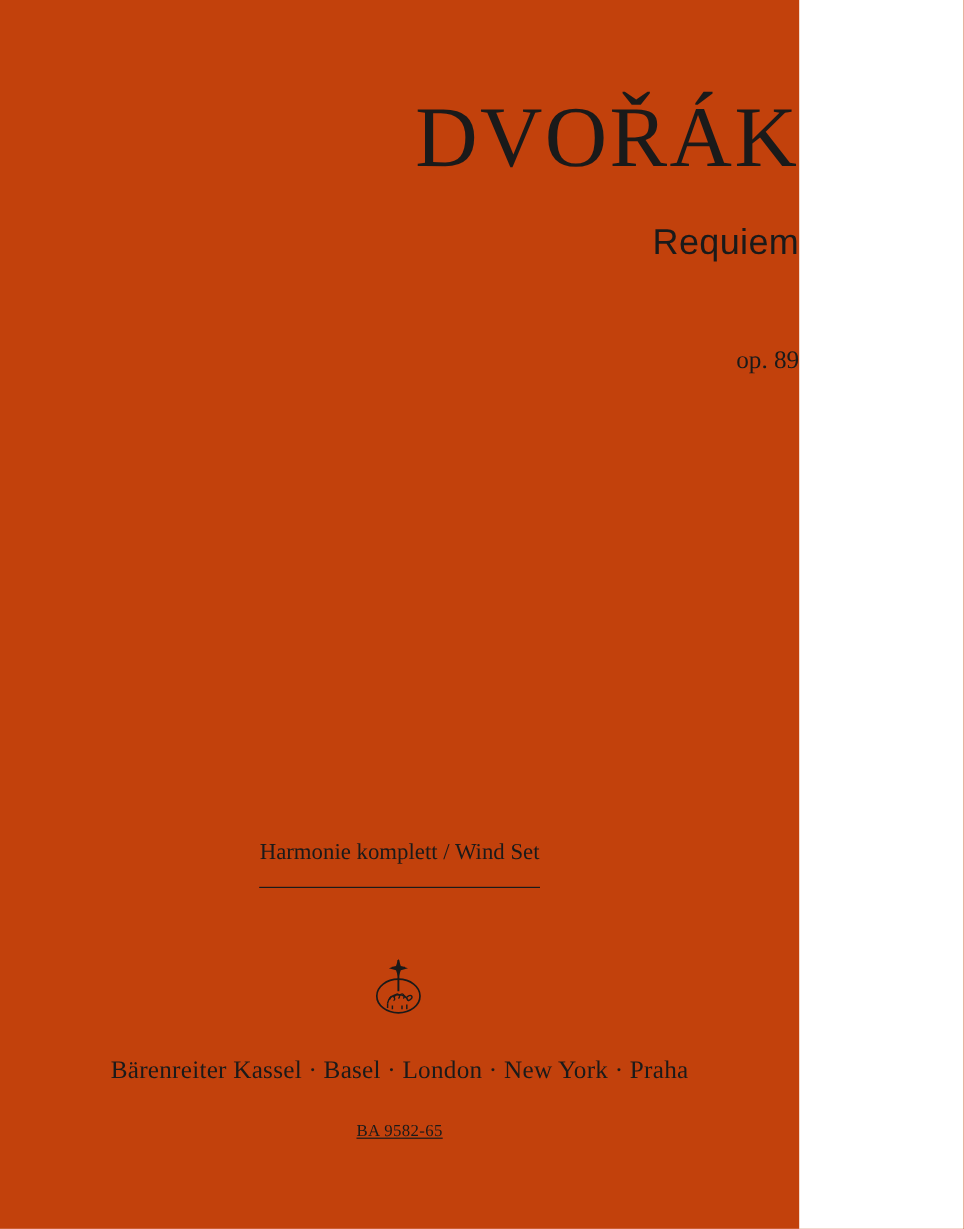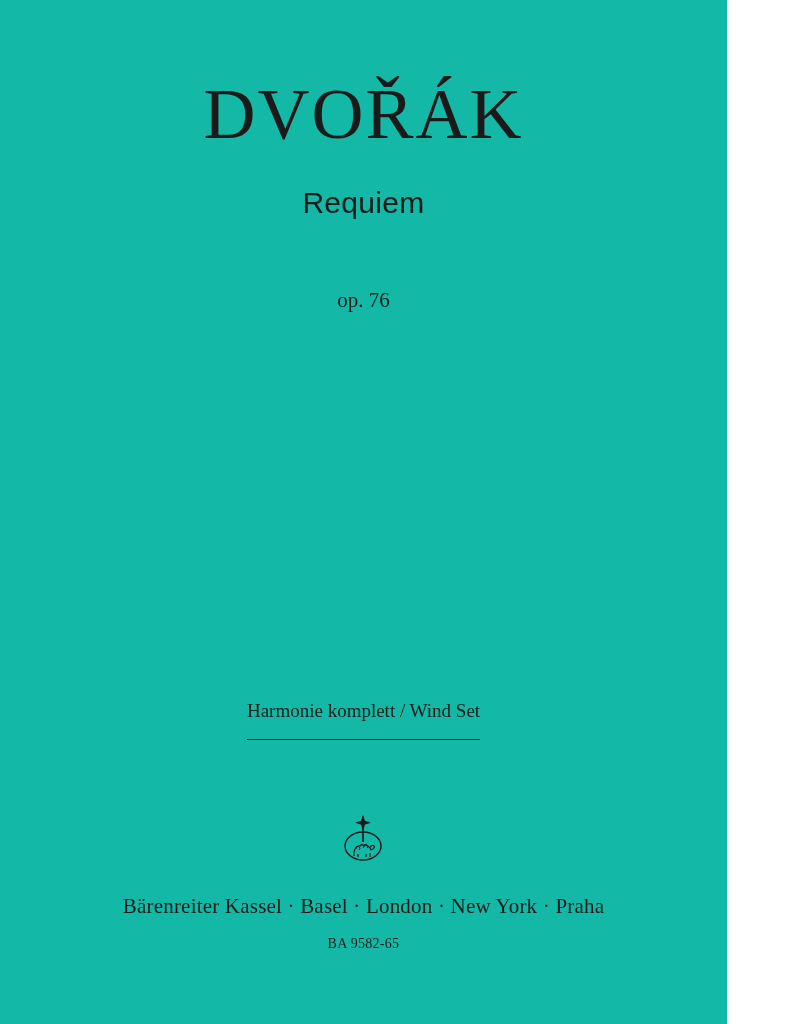--- a/index.html
+++ b/index.html
@@ -8,27 +8,27 @@
   }
   body {
     width: 803px;
     height: 1024px;
     background: #ffffff;
     font-family: "Liberation Serif", serif;
     overflow: hidden;
   }
   .page {
     position: relative;
-    width: 727px;
+    width: 666px;
     height: 1024px;
-    background: #14b8a6;
+    background: #c2410c;
     box-sizing: border-box;
     display: flex;
     flex-direction: column;
-    align-items: center;
+    align-items: flex-end;
   }
   .composer {
     margin-top: 78px;
     font-family: "Liberation Serif", serif;
     font-size: 72px;
     letter-spacing: 2px;
     color: #1a1a1a;
     font-weight: normal;
     line-height: 1;
   }
@@ -73,37 +73,38 @@
   .logo {
     margin-bottom: 14px;
   }
   .publisher-line {
     font-family: "Liberation Serif", serif;
     font-size: 21px;
     color: #1a1a1a;
     letter-spacing: 0.2px;
   }
   .plate-number {
-    margin-top: 5px;
+    margin-top: 20px;
     font-family: "Liberation Serif", serif;
     font-size: 14px;
     color: #1a1a1a;
     letter-spacing: 0.3px;
+    text-decoration: underline;
   }
 </style>
 </head>
 <body>
 
 <div class="page">
 
   <div class="composer">DVOŘÁK</div>
 
   <div class="work-title">Requiem</div>
 
-  <div class="opus">op. 76</div>
+  <div class="opus">op. 89</div>
 
   <div class="part-designation">
     <span>Harmonie komplett / Wind Set</span>
   </div>
 
   <div class="footer">
     <div class="logo">
       <svg width="64" height="52" viewBox="0 0 64 52" xmlns="http://www.w3.org/2000/svg">
         <g fill="none" stroke="#1a1a1a" stroke-width="1.4">
 

